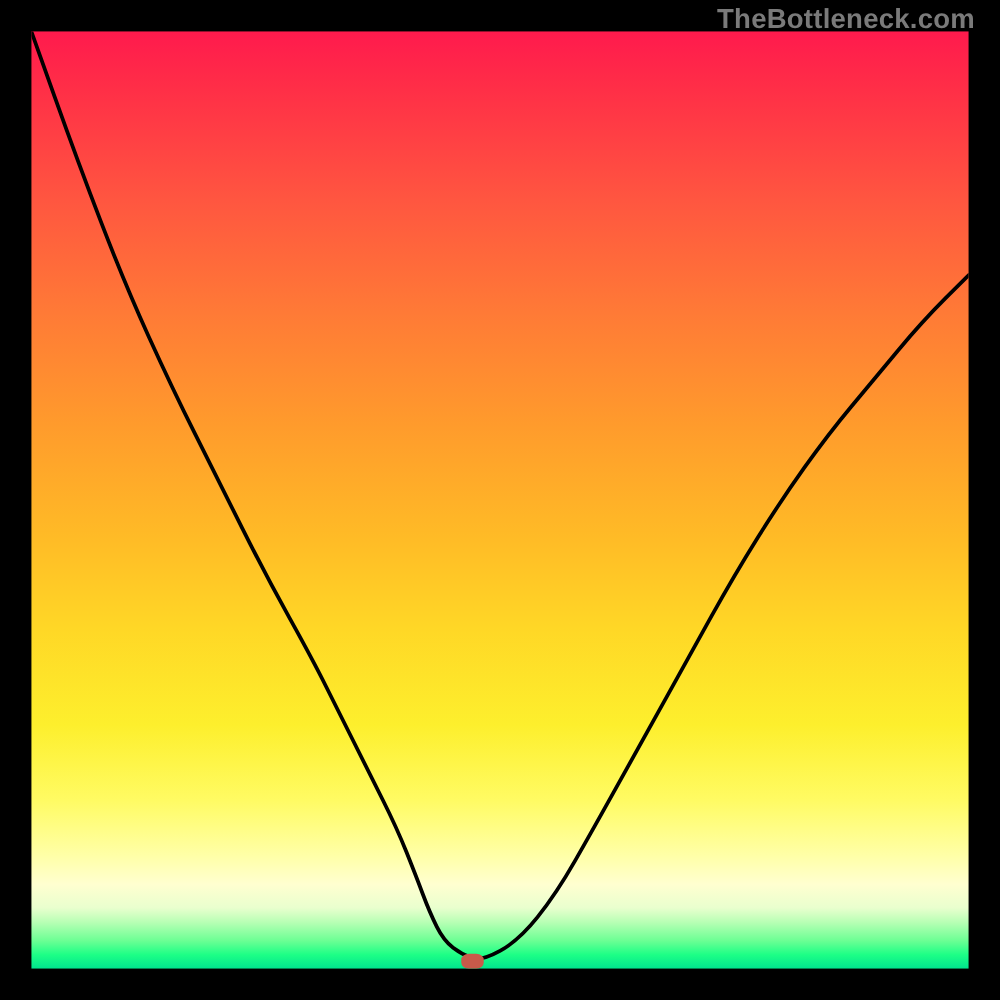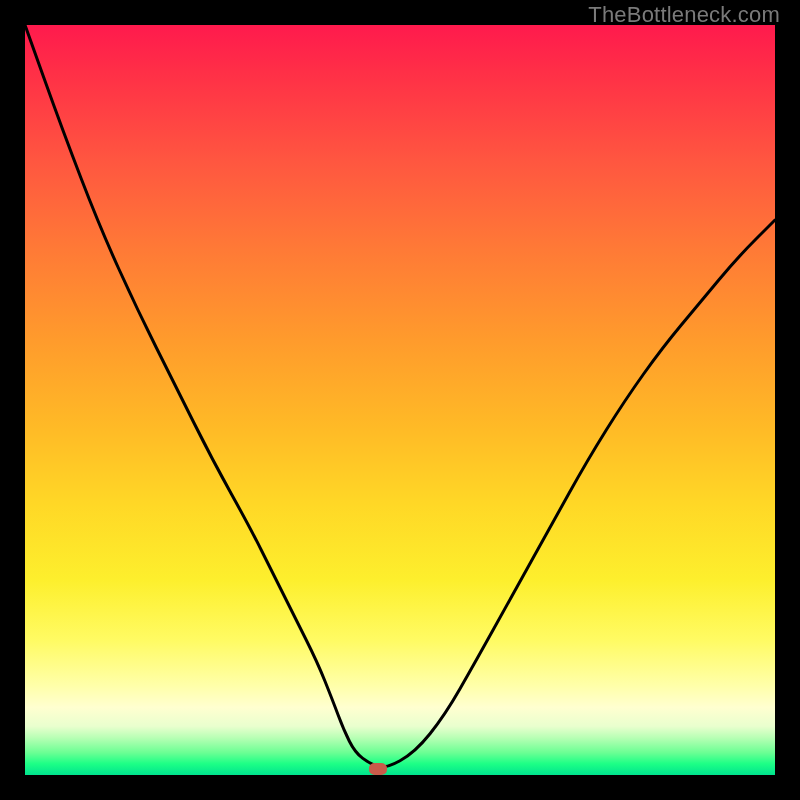--- a/index.html
+++ b/index.html
@@ -54,21 +54,21 @@
     border-radius: 6px / 5px;
     background: #c95a4a;
     transform: translate(-50%, -50%);
   }
   .watermark {
     position: absolute;
     top: 2px;
     right: 20px;
     font-family: Arial, Helvetica, sans-serif;
     font-size: 22px;
-    font-weight: 400;
+    font-weight: 700;
     color: #7a7a7a;
     letter-spacing: 0.2px;
   }
 </style>
 </head>
 <body>
 
 <div class="frame">
   <div class="watermark">TheBottleneck.com</div>
   <div class="plot-area">

